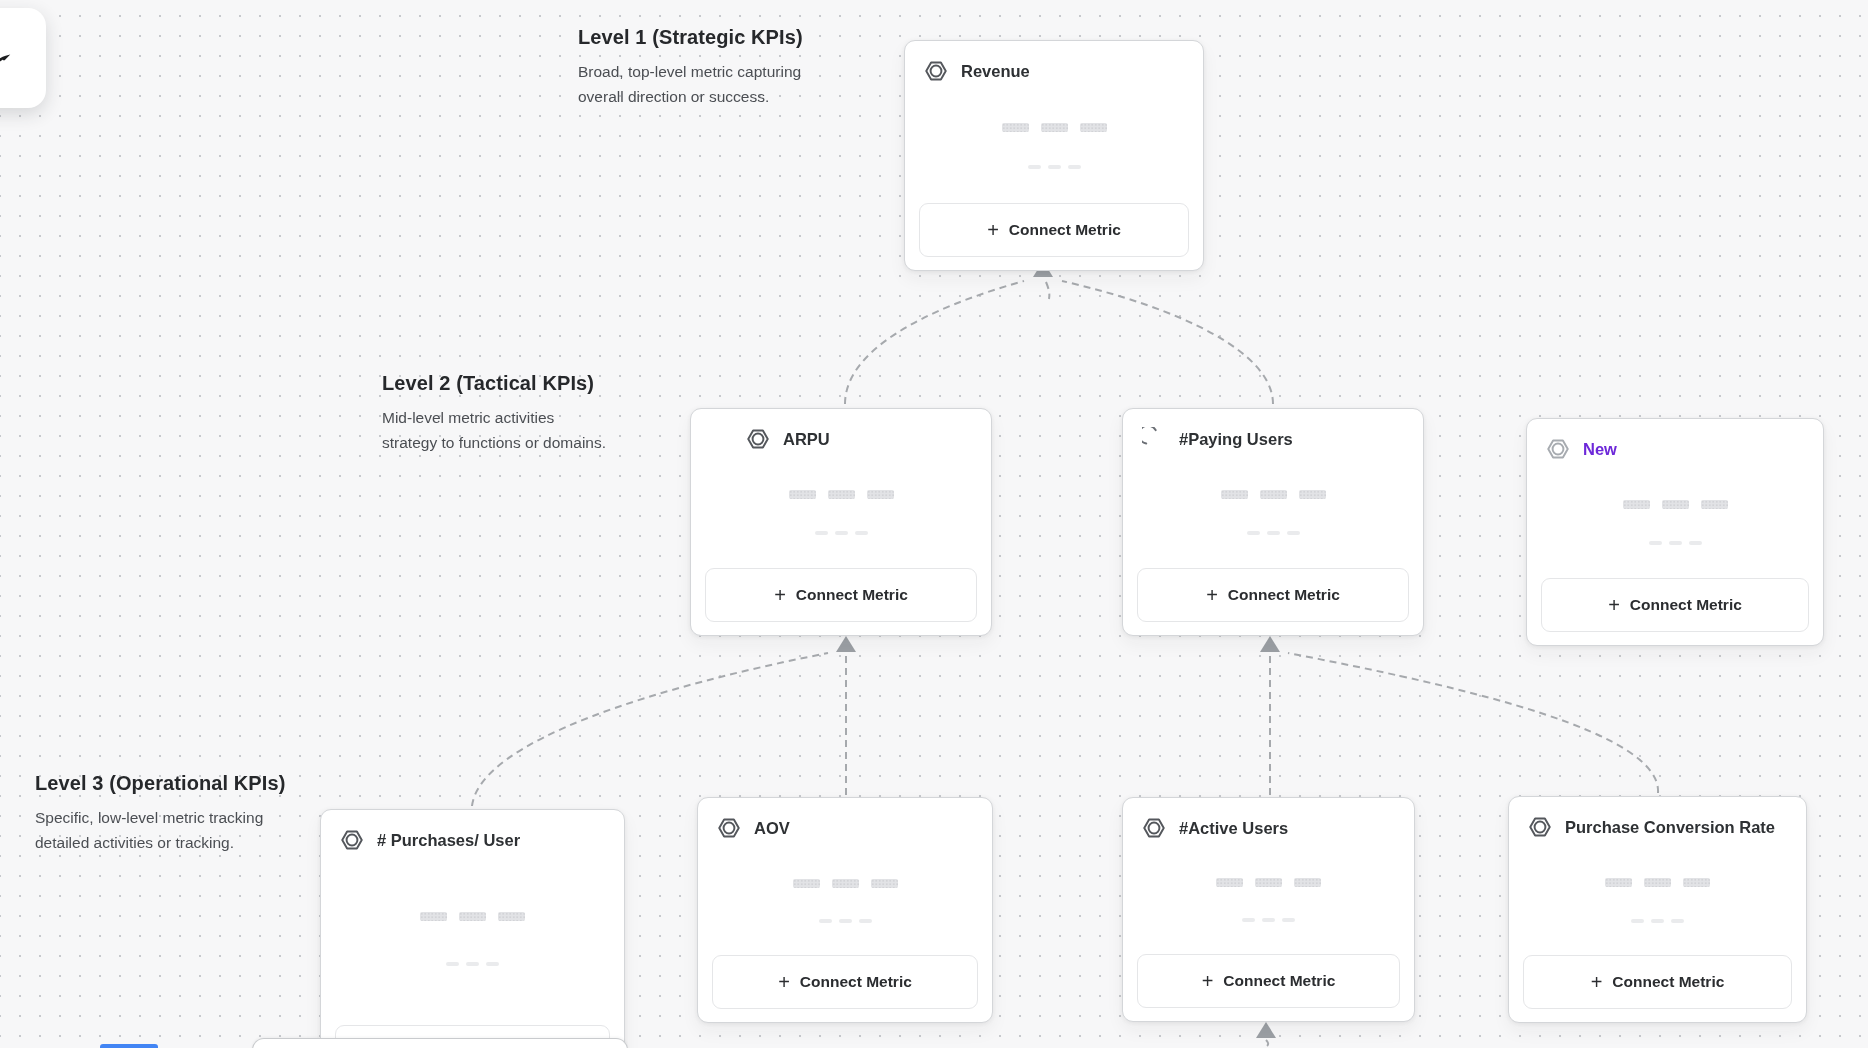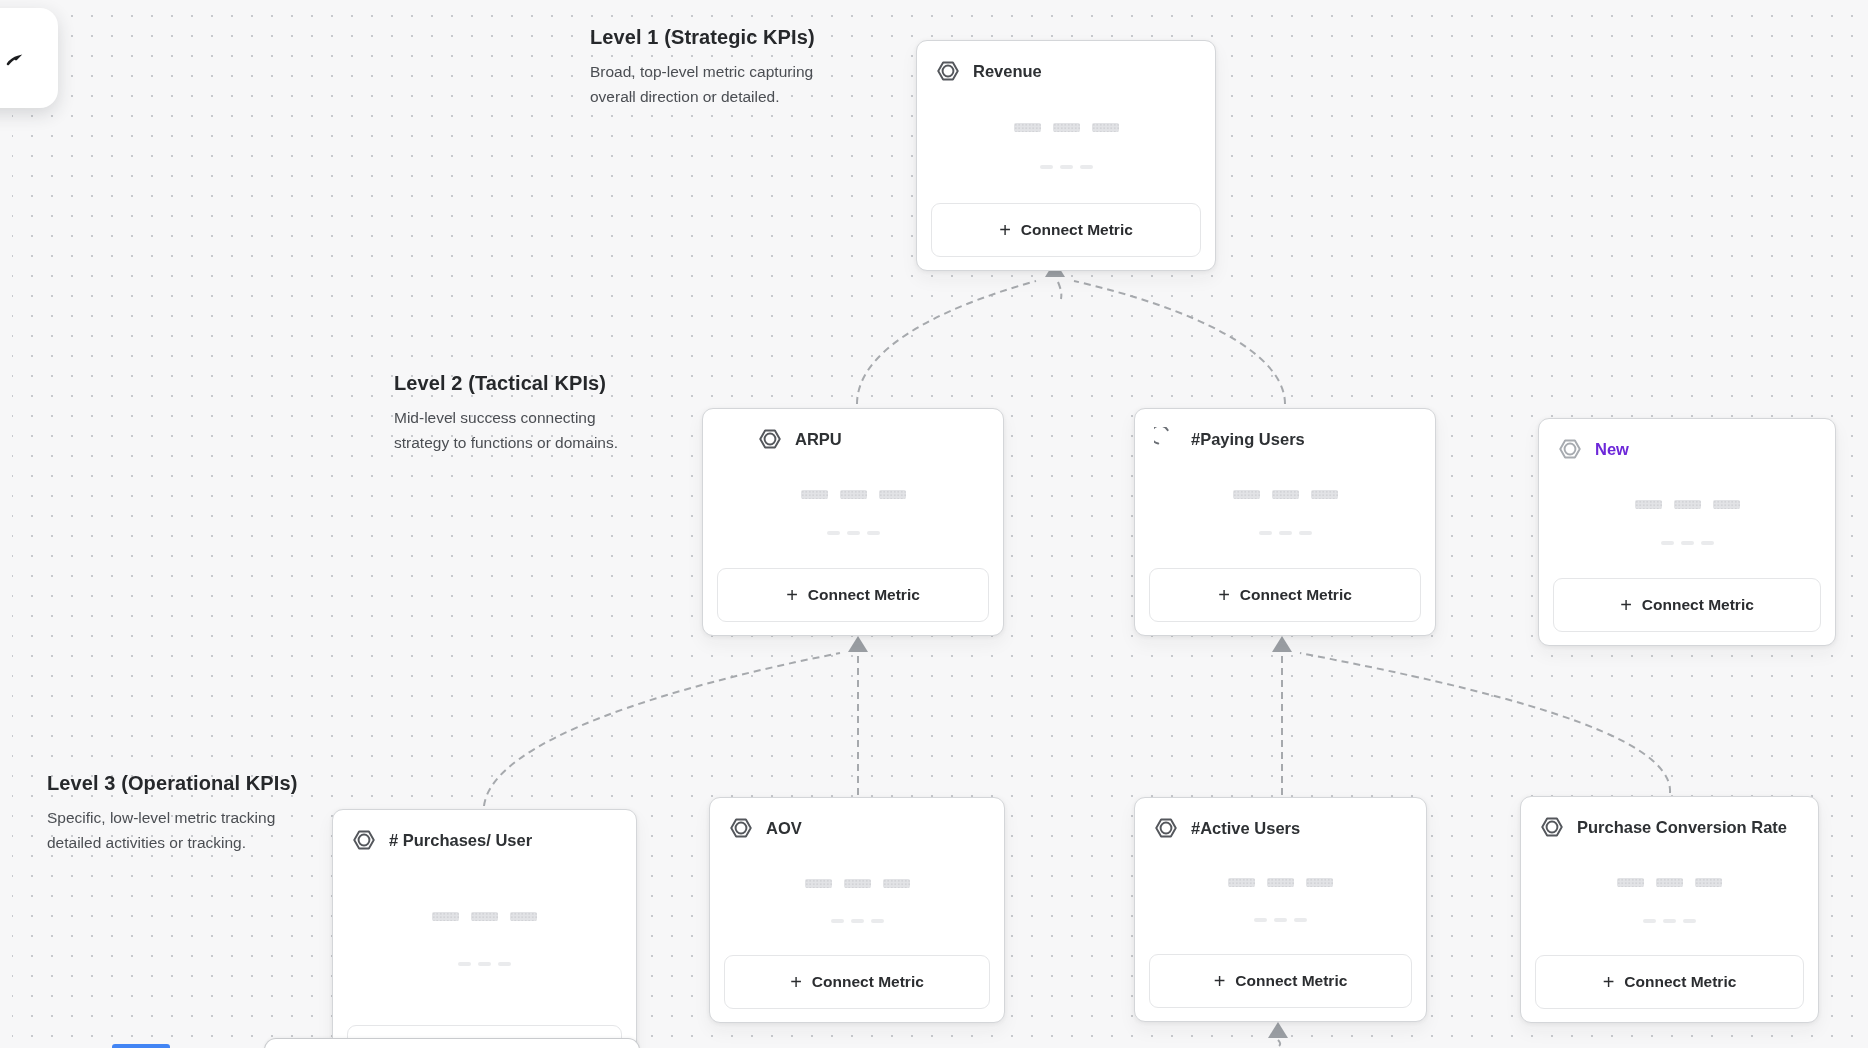--- a/index.html
+++ b/index.html
@@ -7,21 +7,20 @@
     width:1868px;height:1048px;overflow:hidden;position:relative;
     font-family:"Liberation Sans", sans-serif;
     background:#f7f7f8;
   }
   .canvas{
     position:absolute;inset:0;
     background-color:#f7f7f8;
     background-image:radial-gradient(#c7c9cd 1.2px, transparent 1.3px);
     background-size:20px 20px;
     background-position:10px 6px;
-    margin-left:12px;
   }
   
   .level-label{position:absolute;}
   .level-title{font-size:20px;font-weight:700;color:#26282b;letter-spacing:.1px;margin:0 0 10px 0;}
   .level-desc{font-size:15.5px;color:#4b4e53;line-height:25px;}
   
   .card{
     position:absolute;background:#fff;border:1px solid #d4d6d9;border-radius:11px;
     box-shadow:0 1px 4px rgba(40,42,48,.07), 0 8px 18px rgba(40,42,48,.05);
     box-sizing:border-box;
@@ -86,27 +85,27 @@
       <polygon points="846,636 856,652 836,652"></polygon>
       <polygon points="1270,636 1280,652 1260,652"></polygon>
       <polygon points="1266,1022 1276,1038 1256,1038"></polygon>
     </g>
   </svg>
 
   <div class="level-label" style="left:578px;top:26px;">
     <div class="level-title">Level 1 (Strategic KPIs)</div>
     <div class="level-desc">
       <div>Broad, top-level metric capturing</div>
-      <div>overall direction or detailed.</div>
+      <div>overall direction or success.</div>
     </div>
   </div>
   <div class="level-label" style="left:382px;top:372px;">
     <div class="level-title">Level 2 (Tactical KPIs)</div>
     <div class="level-desc">
-      <div>Mid-level success connecting</div>
+      <div>Mid-level metric activities</div>
       <div>strategy to functions or domains.</div>
     </div>
   </div>
   <div class="level-label" style="left:35px;top:772px;">
     <div class="level-title">Level 3 (Operational KPIs)</div>
     <div class="level-desc">
       <div>Specific, low-level metric tracking</div>
       <div>detailed activities or tracking.</div>
     </div>
   </div>

